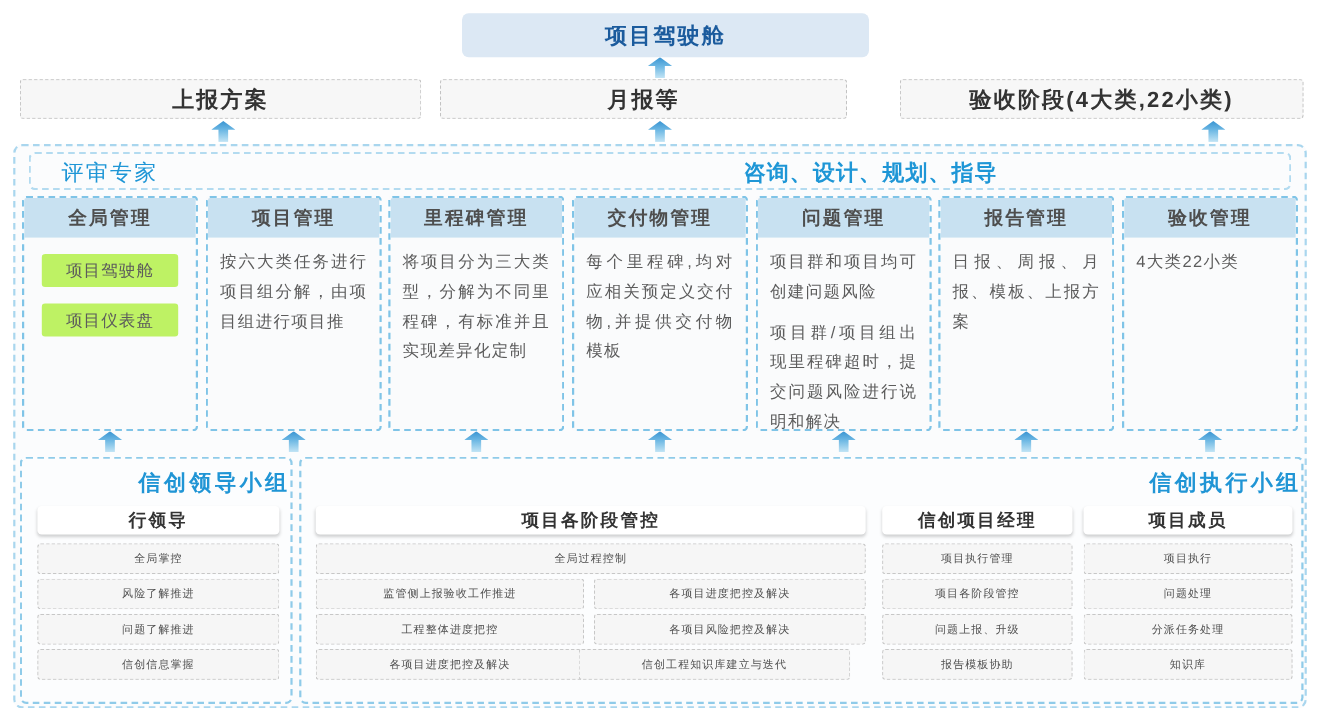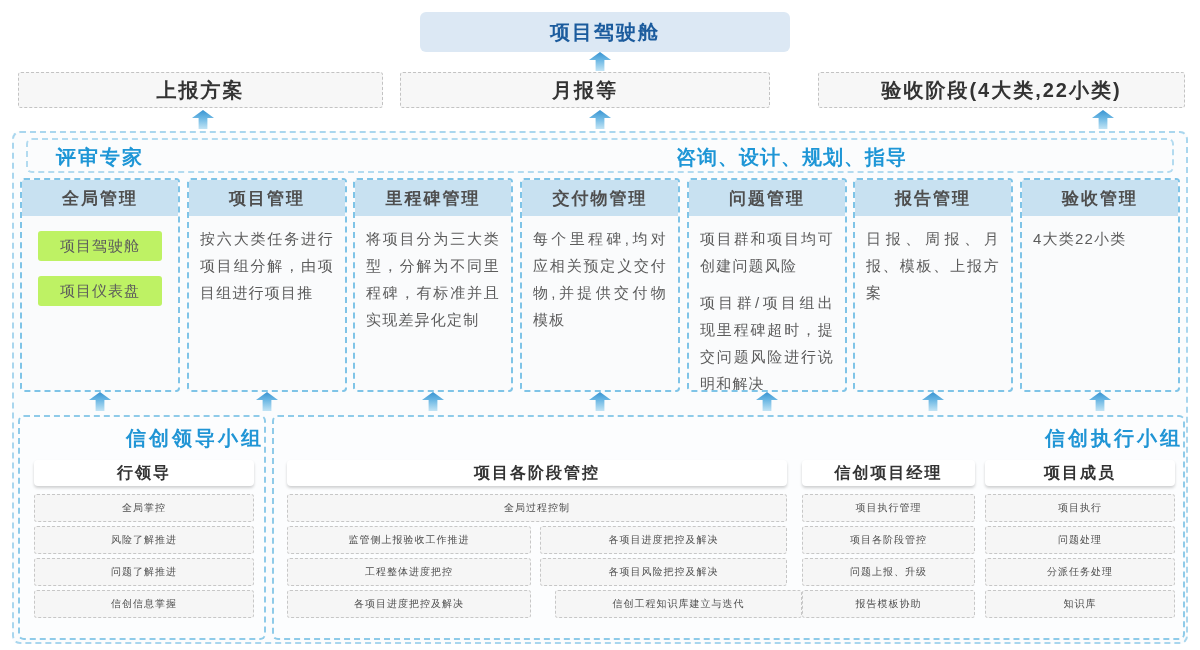--- a/index.html
+++ b/index.html
@@ -25,21 +25,21 @@
     background:linear-gradient(to bottom,#3894d2 0%,#6fb9e4 45%,#c2e4f5 100%);
     clip-path:polygon(50% 0%,100% 42%,70% 42%,70% 100%,30% 100%,30% 42%,0% 42%); }
 
   
   .container { position:absolute; left:12px; top:131px; width:1176px; height:513px;
     background:#fbfcfd; border:2px dashed #a9d6ee; border-radius:8px; }
 
   
   .strip { position:absolute; left:26px; top:138px; width:1148px; height:35px;
     border:2px dashed #b3dbf0; border-radius:6px; }
-  .strip-left { position:absolute; left:28px; top:4px; color:#1e96d6; font-size:20px; font-weight:bold; letter-spacing:2px; }
+  .strip-left { position:absolute; left:28px; top:4px; color:#1e96d6; font-size:20px; font-weight:normal; letter-spacing:2px; }
   .strip-right { position:absolute; left:648px; top:4px; color:#1e96d6; font-size:20px; font-weight:bold; letter-spacing:1px; }
 
   
   .col { position:absolute; top:178px; width:160px; height:214px; background:#fafbfc;
     border:2px dashed #7fc4e7; border-radius:4px; overflow:hidden; }
   .col-h { height:36px; background:#c8e1f1; display:flex; align-items:center; justify-content:center;
     color:#4e4e4e; font-size:17px; font-weight:bold; letter-spacing:2px; }
   .col-b { padding:9px 11px 0 11px; color:#5c5c5c; font-size:15px; line-height:1.8;
     text-align:justify; letter-spacing:1.2px; }
   .col-b p + p { margin-top:10px; }
@@ -142,21 +142,21 @@
   <div class="group g-exec">
     <div class="g-title">信创执行小组</div>
 
     <div class="role-bar" style="left:13px; top:43px; width:500px;">项目各阶段管控</div>
     <div class="task" style="left:13px;  top:77px;  width:500px;">全局过程控制</div>
     <div class="task" style="left:13px;  top:109px; width:244px;">监管侧上报验收工作推进</div>
     <div class="task" style="left:13px;  top:141px; width:244px;">工程整体进度把控</div>
     <div class="task" style="left:13px;  top:173px; width:244px;">各项目进度把控及解决</div>
     <div class="task" style="left:266px; top:109px; width:247px;">各项目进度把控及解决</div>
     <div class="task" style="left:266px; top:141px; width:247px;">各项目风险把控及解决</div>
-    <div class="task" style="left:281px; top:173px; width:247px;text-align:right;">信创工程知识库建立与迭代</div>
+    <div class="task" style="left:252px; top:173px; width:247px;text-align:right;">信创工程知识库建立与迭代</div>
 
     <div class="role-bar" style="left:528px; top:43px; width:173px;text-align:center;">信创项目经理</div>
     <div class="task" style="left:528px; top:77px;  width:173px;">项目执行管理</div>
     <div class="task" style="left:528px; top:109px; width:173px;">项目各阶段管控</div>
     <div class="task" style="left:528px; top:141px; width:173px;">问题上报、升级</div>
     <div class="task" style="left:528px; top:173px; width:173px;">报告模板协助</div>
 
     <div class="role-bar" style="left:711px; top:43px; width:190px;">项目成员</div>
     <div class="task" style="left:711px; top:77px;  width:190px;">项目执行</div>
     <div class="task" style="left:711px; top:109px; width:190px;">问题处理</div>

